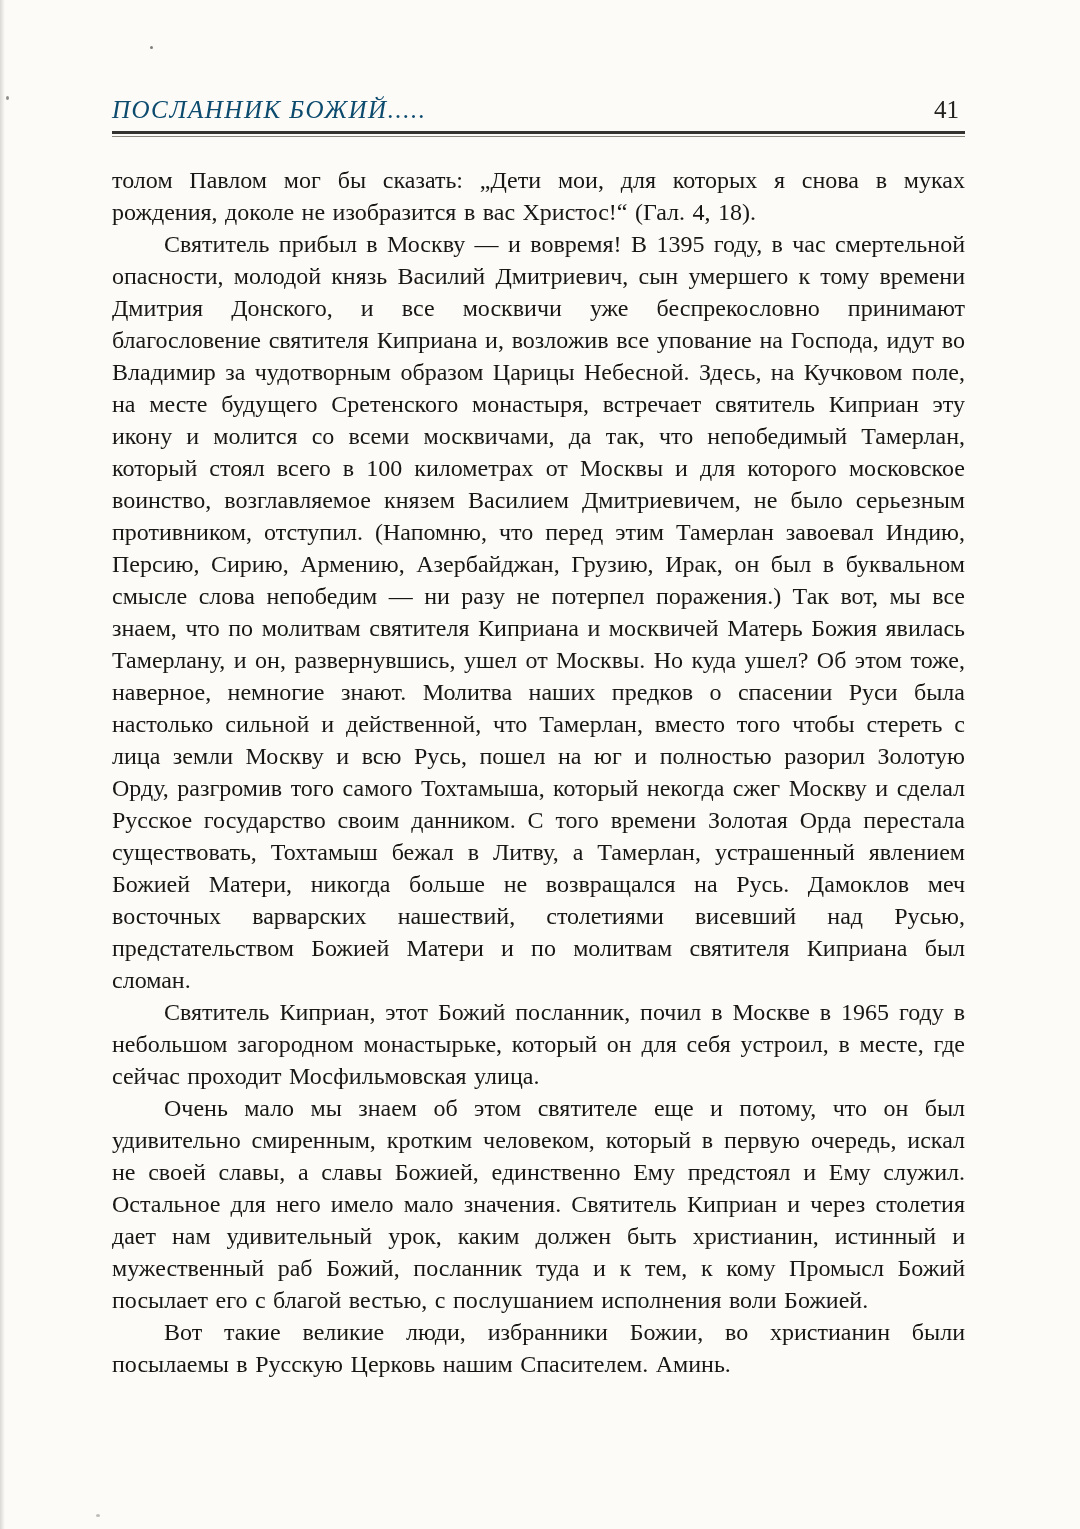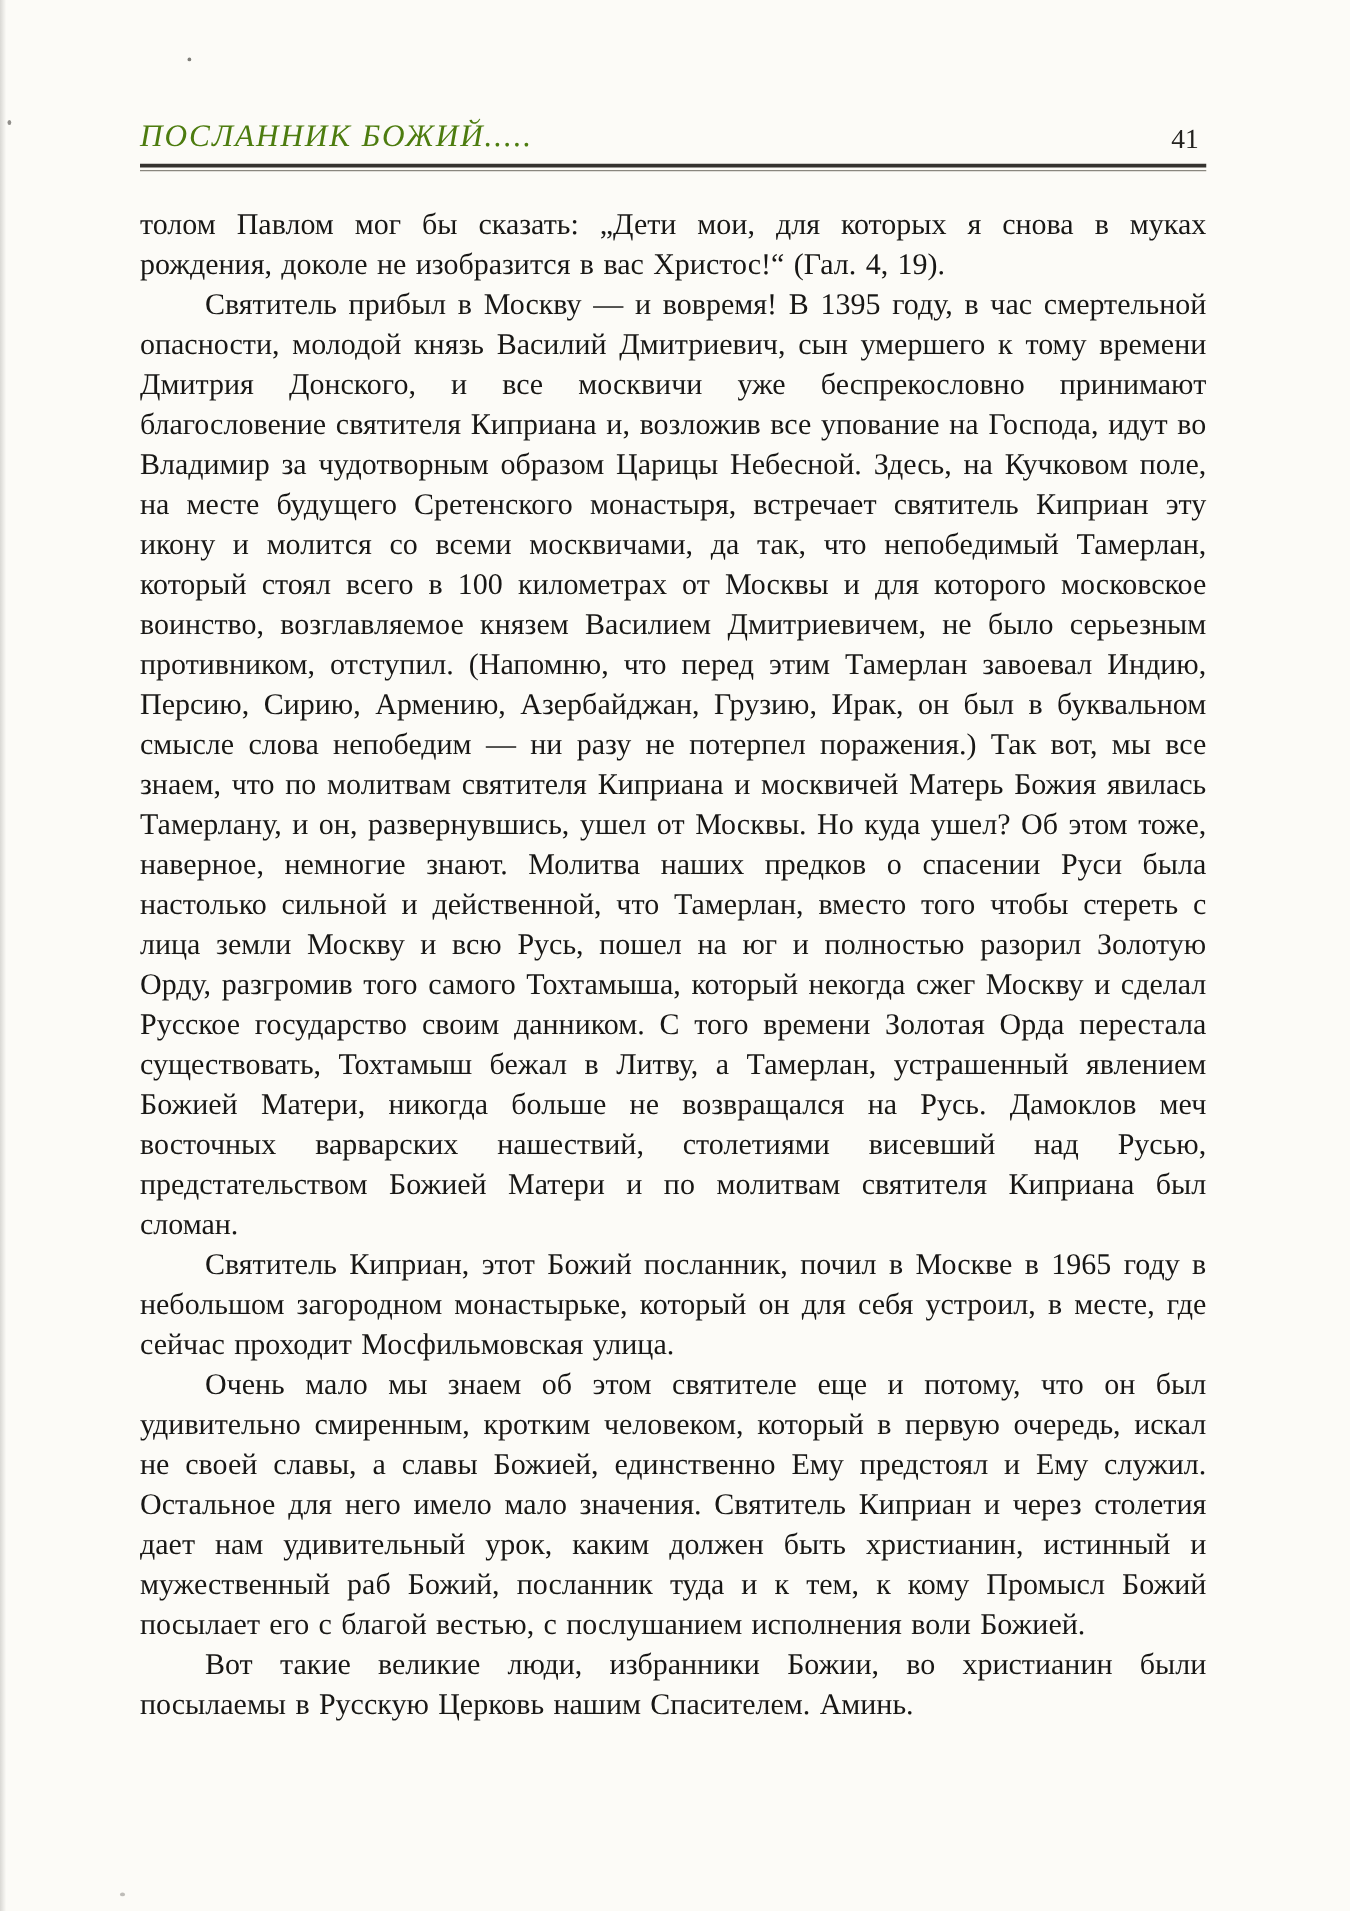--- a/index.html
+++ b/index.html
@@ -30,24 +30,24 @@
   }
   .running-header {
     display: flex;
     justify-content: space-between;
     align-items: flex-end;
   }
   .running-title {
     font-style: italic;
     font-size: 25px;
     letter-spacing: 1.5px;
-    color: #4d7c0f;
+    color: #0c4a6e;
   }
   .page-number {
-    font-size: 22px;
+    font-size: 25px;
     color: #23221f;
     padding-right: 6px;
   }
   .header-rule {
     margin-top: 7px;
     height: 2px;
     border-top: 3px solid #35332f;
     border-bottom: 1px solid #8a877f;
     background: transparent;
   }
@@ -85,20 +85,20 @@
   <div class="speck speck-3"></div>
 
   <div class="running-header">
     <span class="running-title">ПОСЛАННИК БОЖИЙ.....</span>
     <span class="page-number">41</span>
   </div>
 
   <div class="header-rule"></div>
 
   <div class="body-text">
-    <p class="continuation">толом Павлом мог бы сказать: „Дети мои, для которых я снова в муках рождения, доколе не изобразится в вас Христос!“ (Гал. 4, 19).</p>
+    <p class="continuation">толом Павлом мог бы сказать: „Дети мои, для которых я снова в муках рождения, доколе не изобразится в вас Христос!“ (Гал. 4, 18).</p>
     <p>Святитель прибыл в Москву — и вовремя! В 1395 году, в час смертельной опасности, молодой князь Василий Дмитриевич, сын умершего к тому времени Дмитрия Донского, и все москвичи уже беспрекословно принимают благословение святителя Киприана и, возложив все упование на Господа, идут во Владимир за чудотворным образом Царицы Небесной. Здесь, на Кучковом поле, на месте будущего Сретенского монастыря, встречает святитель Киприан эту икону и молится со всеми москвичами, да так, что непобедимый Тамерлан, который стоял всего в 100 километрах от Москвы и для которого московское воинство, возглавляемое князем Василием Дмитриевичем, не было серьезным противником, отступил. (Напомню, что перед этим Тамерлан завоевал Индию, Персию, Сирию, Армению, Азербайджан, Грузию, Ирак, он был в буквальном смысле слова непобедим — ни разу не потерпел поражения.) Так вот, мы все знаем, что по молитвам святителя Киприана и москвичей Матерь Божия явилась Тамерлану, и он, развернувшись, ушел от Москвы. Но куда ушел? Об этом тоже, наверное, немногие знают. Молитва наших предков о спасении Руси была настолько сильной и действенной, что Тамерлан, вместо того чтобы стереть с лица земли Москву и всю Русь, пошел на юг и полностью разорил Золотую Орду, разгромив того самого Тохтамыша, который некогда сжег Москву и сделал Русское государство своим данником. С того времени Золотая Орда перестала существовать, Тохтамыш бежал в Литву, а Тамерлан, устрашенный явлением Божией Матери, никогда больше не возвращался на Русь. Дамоклов меч восточных варварских нашествий, столетиями висевший над Русью, предстательством Божией Матери и по молитвам святителя Киприана был сломан.</p>
     <p>Святитель Киприан, этот Божий посланник, почил в Москве в 1965 году в небольшом загородном монастырьке, который он для себя устроил, в месте, где сейчас проходит Мосфильмовская улица.</p>
     <p>Очень мало мы знаем об этом святителе еще и потому, что он был удивительно смиренным, кротким человеком, который в первую очередь, искал не своей славы, а славы Божией, единственно Ему предстоял и Ему служил. Остальное для него имело мало значения. Святитель Киприан и через столетия дает нам удивительный урок, каким должен быть христианин, истинный и мужественный раб Божий, посланник туда и к тем, к кому Промысл Божий посылает его с благой вестью, с послушанием исполнения воли Божией.</p>
     <p>Вот такие великие люди, избранники Божии, во христианин были посылаемы в Русскую Церковь нашим Спасителем. Аминь.</p>
   </div>
 
 </div>
 
 </body></html>

